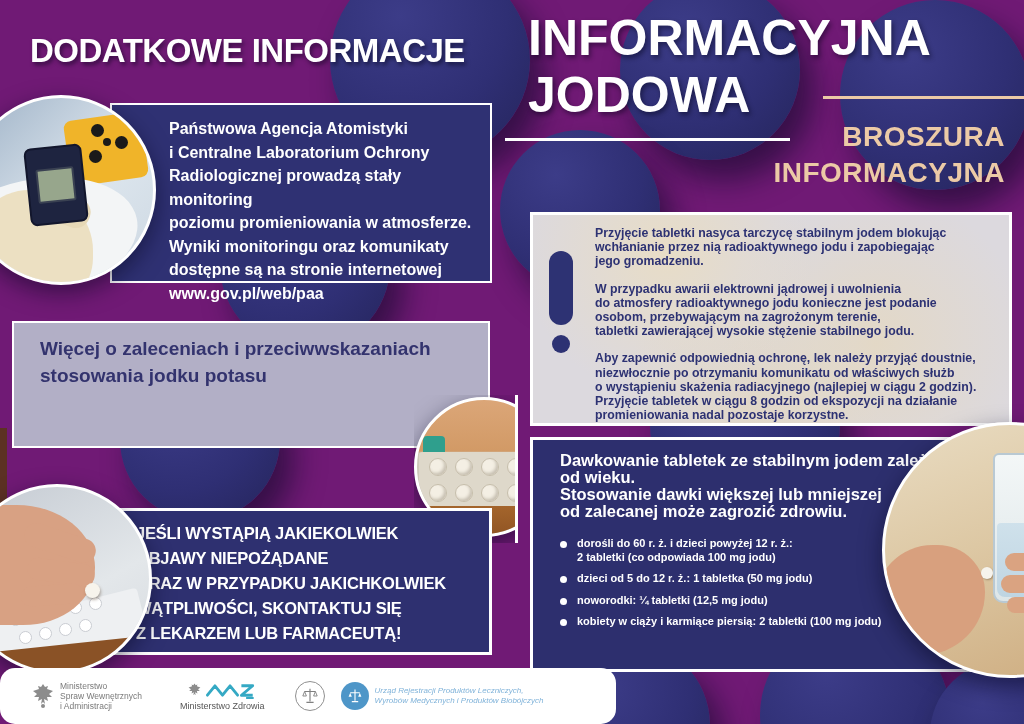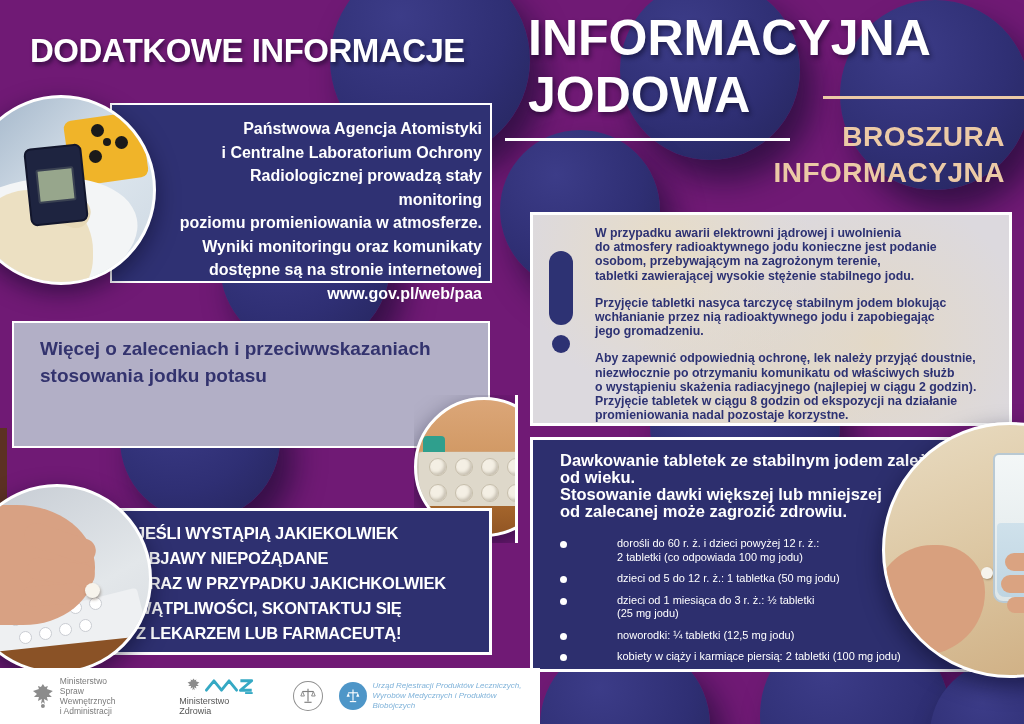--- a/index.html
+++ b/index.html
@@ -13,21 +13,21 @@
   .bg-pill{position:absolute;border-radius:50%;z-index:0;
     background:radial-gradient(circle at 35% 28%,#3c3c88,#2f2f74 55%,#24245a 100%);
     box-shadow:14px 20px 30px rgba(8,8,35,.55);}
   .brown-sliver{position:absolute;left:0;top:428;top:428px;width:7px;height:98px;background:#5c3123;z-index:1;}
 
   
   .left-title{position:absolute;left:30px;top:32px;z-index:2;color:#fff;font-weight:bold;
     font-size:33px;letter-spacing:-0.5px;text-shadow:2px 3px 4px rgba(0,0,20,.5);white-space:nowrap;}
 
   .box-monitoring{position:absolute;left:110px;top:103px;width:382px;height:180px;z-index:2;
-    background:#2f3173;border:2px solid #fff;text-align:right;}
+    background:#2f3173;border:2px solid #fff;}
   .box-monitoring .txt{position:absolute;left:57px;top:12px;right:8px;color:#fff;font-weight:bold;
     font-size:16px;line-height:23.5px;white-space:pre-line;}
 
   .photo-circle{position:absolute;border-radius:50%;border:3px solid #fff;overflow:hidden;z-index:4;
     box-shadow:0 8px 22px rgba(5,5,30,.5);}
   .c-dosimeter{left:-34px;top:95px;width:190px;height:190px;background:linear-gradient(135deg,#9db1c6,#dde6ee 55%,#cdd8e2);}
   .c-dosimeter .yellow-label{position:absolute;left:98px;top:18px;width:78px;height:66px;border-radius:8px;
     background:#f0b429;transform:rotate(-8deg);}
   .c-dosimeter .trefoil-dot{position:absolute;border-radius:50%;background:#1a1a1a;}
   .c-dosimeter .white-surface{position:absolute;left:-40px;top:82px;width:210px;height:120px;border-radius:50%;
@@ -92,35 +92,35 @@
   .box-warning .paras{position:absolute;left:62px;top:11px;right:14px;}
   .box-warning p{margin:0 0 13px 0;color:#2d3273;font-weight:bold;font-size:12.3px;line-height:14.2px;white-space:pre-line;}
 
   .box-dosage{position:absolute;left:530px;top:437px;width:481px;height:235px;z-index:2;
     background:#2d2f6e;border:3px solid #fff;}
   .box-dosage .heading{position:absolute;left:27px;top:12px;color:#fff;font-weight:bold;
     font-size:16.5px;line-height:17px;white-space:pre-line;}
   .box-dosage .items{position:absolute;left:27px;top:97px;width:345px;}
   .dose-row{display:flex;gap:10px;margin-bottom:8px;}
   .dose-dot{flex:0 0 auto;width:7px;height:7px;border-radius:50%;background:#fff;margin-top:4px;}
-  .dose-txt{color:#fff;font-size:11px;line-height:13.5px;font-weight:normal;white-space:pre-line;margin-left:40px;}
+  .dose-txt{color:#fff;font-size:11px;line-height:13.5px;font-weight:bold;white-space:pre-line;}
 
   .c-glass{left:882px;top:422px;width:256px;height:256px;z-index:4;
     background:linear-gradient(160deg,#e9dcc2 0%,#ddc8a4 45%,#cdab7e 100%);}
   .c-glass .glass-body{position:absolute;left:108px;top:28px;width:62px;height:150px;border-radius:6px 6px 10px 10px;
     background:linear-gradient(180deg,rgba(244,249,251,.95),rgba(222,234,240,.9));border:2px solid #b9c9d3;}
   .c-glass .water{position:absolute;left:2px;top:68px;width:54px;height:74px;border-radius:4px 4px 8px 8px;
     background:linear-gradient(180deg,#cfe1eb,#bfd5e2);}
   .c-glass .fing{position:absolute;background:#daa381;border-radius:10px;}
   .c-glass .hand-l{position:absolute;left:-10px;top:120px;width:110px;height:110px;border-radius:55% 45% 60% 40%;background:#d8a07e;}
   .c-glass .pill3{position:absolute;left:96px;top:142px;width:12px;height:12px;border-radius:50%;background:#f6f3ec;box-shadow:1px 1px 2px rgba(80,60,40,.4);}
 
   
-  .footer{position:absolute;left:0;top:668px;width:540px;height:56px;background:#fff;z-index:6;overflow:hidden;
-    display:flex;align-items:center;}
+  .footer{position:absolute;left:0;top:668px;width:616px;height:56px;background:#fff;z-index:6;overflow:hidden;
+    display:flex;align-items:center;border-radius:15px;}
   .flogo{display:flex;align-items:center;gap:6px;}
   .ftxt{color:#7a7a7a;font-size:8.5px;line-height:10px;white-space:pre-line;}
   .mz-wrap{display:flex;flex-direction:column;align-items:center;gap:2px;}
   .mz-row{display:flex;align-items:flex-end;gap:4px;}
   .mz-label{color:#555;font-size:9px;}
   .seal{width:30px;height:30px;border-radius:50%;border:1.5px solid #909090;display:flex;align-items:center;justify-content:center;}
   .urpl-circle{width:28px;height:28px;border-radius:50%;background:#4e96c8;display:flex;align-items:center;justify-content:center;}
   .urpl-txt{color:#7fb2d9;font-size:8px;line-height:10px;white-space:pre-line;}
 </style>
 </head>
@@ -222,27 +222,27 @@
   </div>
   <div class="line-white"></div>
   <div class="line-peach"></div>
   <div class="right-subtitle">BROSZURA
 INFORMACYJNA</div>
 
   <div class="box-warning">
     <div class="excl-bar"></div>
     <div class="excl-dot"></div>
     <div class="paras">
+        <p>Przyjęcie tabletki nasyca tarczycę stabilnym jodem blokując
+wchłanianie przez nią radioaktywnego jodu i zapobiegając
+jego gromadzeniu.</p>
         <p>W przypadku awarii elektrowni jądrowej i uwolnienia
 do atmosfery radioaktywnego jodu konieczne jest podanie
 osobom, przebywającym na zagrożonym terenie,
 tabletki zawierającej wysokie stężenie stabilnego jodu.</p>
-        <p>Przyjęcie tabletki nasyca tarczycę stabilnym jodem blokując
-wchłanianie przez nią radioaktywnego jodu i zapobiegając
-jego gromadzeniu.</p>
         <p>Aby zapewnić odpowiednią ochronę, lek należy przyjąć doustnie,
 niezwłocznie po otrzymaniu komunikatu od właściwych służb
 o wystąpieniu skażenia radiacyjnego (najlepiej w ciągu 2 godzin).
 Przyjęcie tabletek w ciągu 8 godzin od ekspozycji na działanie
 promieniowania nadal pozostaje korzystne.</p>
       </div>
   </div>
 
   <div class="box-dosage">
     <div class="heading">Dawkowanie tabletek ze stabilnym jodem zależy
@@ -254,25 +254,20 @@
         <span class="dose-dot"></span>
         <span class="dose-txt">dorośli do 60 r. ż. i dzieci powyżej 12 r. ż.:
 2 tabletki (co odpowiada 100 mg jodu)</span>
       </div>
         <div class="dose-row">
         <span class="dose-dot"></span>
         <span class="dose-txt">dzieci od 5 do 12 r. ż.: 1 tabletka (50 mg jodu)</span>
       </div>
         <div class="dose-row">
         <span class="dose-dot"></span>
-        <span class="dose-txt">dzieci od 1 miesiąca do 3 r. ż.: ½ tabletki
-(25 mg jodu)</span>
-      </div>
-        <div class="dose-row">
-        <span class="dose-dot"></span>
         <span class="dose-txt">noworodki: ¼ tabletki (12,5 mg jodu)</span>
       </div>
         <div class="dose-row">
         <span class="dose-dot"></span>
         <span class="dose-txt">kobiety w ciąży i karmiące piersią: 2 tabletki (100 mg jodu)</span>
       </div>
       </div>
   </div>
 
   <div class="photo-circle c-glass">

